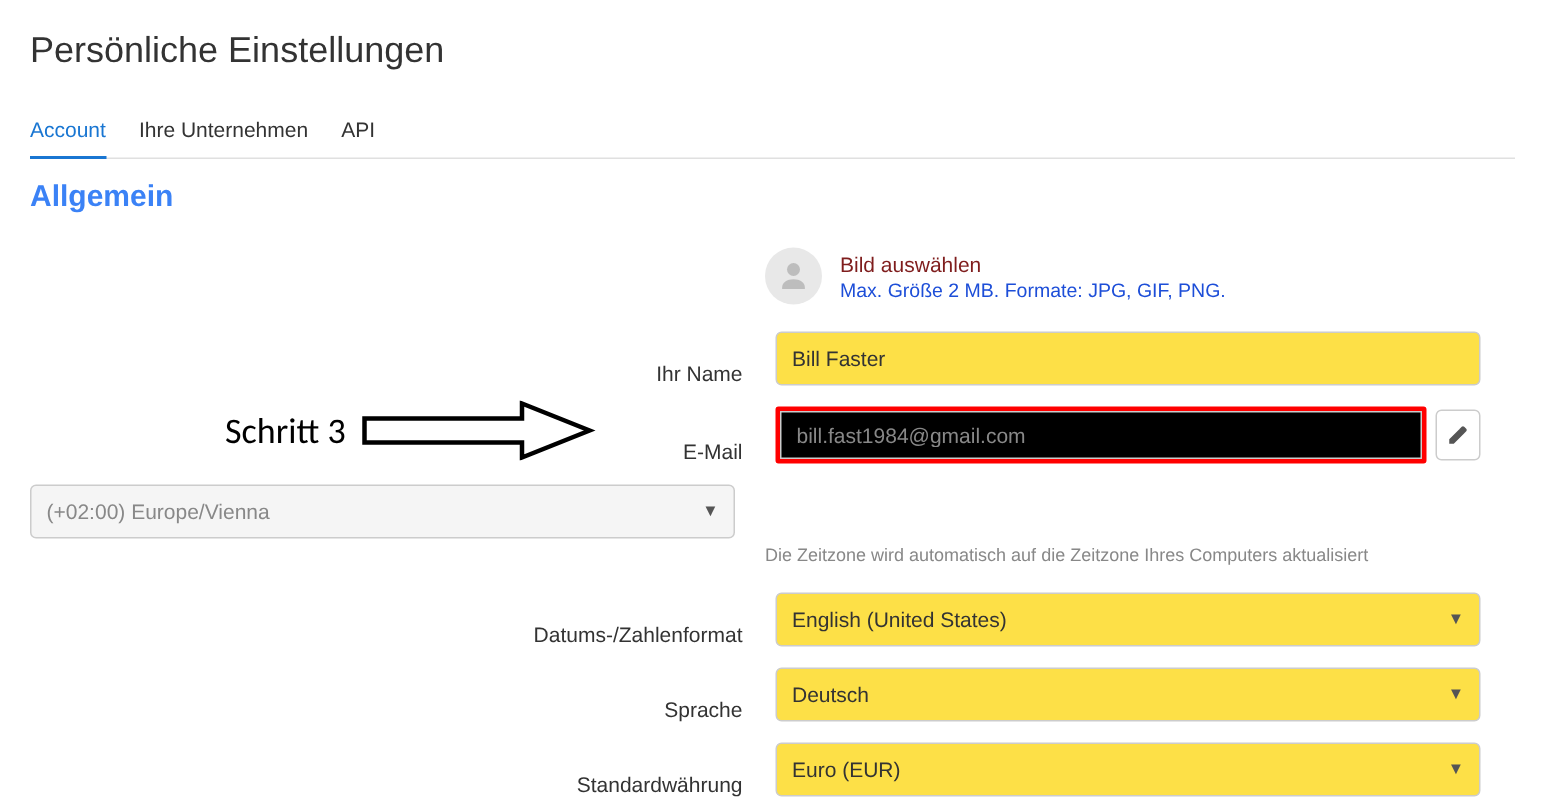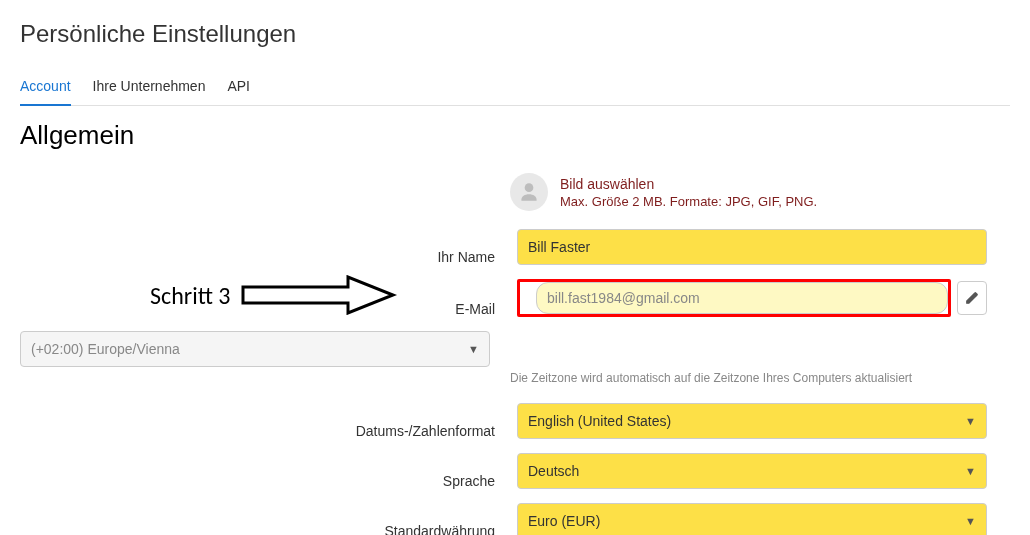--- a/index.html
+++ b/index.html
@@ -2,36 +2,36 @@
 <html><head>
   <meta charset="utf-8">
   <style>
     * { margin: 0; padding: 0; box-sizing: border-box; }
     body { font-family: -apple-system, BlinkMacSystemFont, "Segoe UI", Arial, sans-serif; background: #fff; padding: 20px 20px 0 20px; color: #333; width: 1030px; }
     .page-title { font-size: 24px; font-weight: 400; margin-bottom: 24px; color: #333; }
     .tabs { display: flex; gap: 22px; border-bottom: none; margin-bottom: 0; }
     .tab { padding: 6px 0 10px 0; font-size: 14px; cursor: pointer; color: #333; }
     .tab.active { color: #1976d2; border-bottom: 2px solid #1976d2; }
     .divider-row { border-bottom: 1px solid #e0e0e0; height: 1px; margin-top: -1px; }
-    .section-title { font-size: 26px; font-weight: 400; margin-top: 14px; margin-bottom: 22px; color: #000000; }
+    .section-title { font-size: 20px; font-weight: 700; margin-top: 14px; margin-bottom: 22px; color: #3b82f6; }
     .form-area { margin-left: 0; }
     .form-row { display: flex; align-items: flex-end; margin-bottom: 14px; gap: 22px; }
     .label-col { width: 475px; text-align: right; font-size: 14px; color: #333; flex-shrink: 0; }
     .field-col { flex: 1; display: flex; align-items: center; gap: 6px; max-width: 470px; }
     .avatar-row { padding-left: 490px; display: flex; align-items: center; gap: 12px; margin-bottom: 18px; }
     .avatar { width: 38px; height: 38px; border-radius: 50%; background: #e8e8e8; display: flex; align-items: center; justify-content: center; flex-shrink: 0; }
     .avatar svg { width: 26px; height: 26px; }
     .avatar-text .pick { color: #7f1d1d; font-weight: 400; font-size: 14px; margin-bottom: 2px; cursor: pointer; }
-    .avatar-text .hint { color: #7f1d1d; font-size: 13px; }
+    .avatar-text .hint { color: #1d4ed8; font-size: 13px; }
     input.text, .select-box { width: 100%; height: 36px; padding: 0 10px; border: 1px solid #ccc; border-radius: 4px; font-size: 14px; color: #333; background: #fde047; }
     .select-box { display: flex; align-items: center; justify-content: space-between; cursor: pointer; }
     .select-box.disabled { background: #f5f5f5; color: #888; cursor: default; }
     .caret { font-size: 11px; color: #555; }
     .email-wrap { border: 3px solid #ff0000; border-radius: 2px; display: flex; width: 100%; }
-    input.email { width: 100%; height: 32px; padding: 0 10px; border: 1px solid #ccc; border-radius: 12px; font-size: 14px; background: #fef9c3; color: #888; margin-left: 16px; }
+    input.email { width: 100%; height: 32px; padding: 0 10px; border: 1px solid #ccc; border-radius: 0; font-size: 14px; background: #000000; color: #888; }
     .edit-btn { width: 30px; height: 34px; border: 1px solid #ccc; border-radius: 4px; background: #fff; display: flex; align-items: center; justify-content: center; cursor: pointer; flex-shrink: 0; }
     .edit-btn svg { width: 14px; height: 14px; }
     .note { font-size: 12px; color: #888; margin-top: 4px; padding-left: 490px; max-width: 950px; }
     .annotation-row { position: relative; }
     .annotation { position: absolute; left: 130px; top: -4px; display: flex; align-items: center; gap: 8px; }
     .annotation-text { font-family: Calibri, Arial, sans-serif; font-size: 24px; color: #000; }
     .arrow-svg { width: 160px; height: 40px; }
     .tz-group { margin-bottom: 18px; }
   </style>
 </head>

